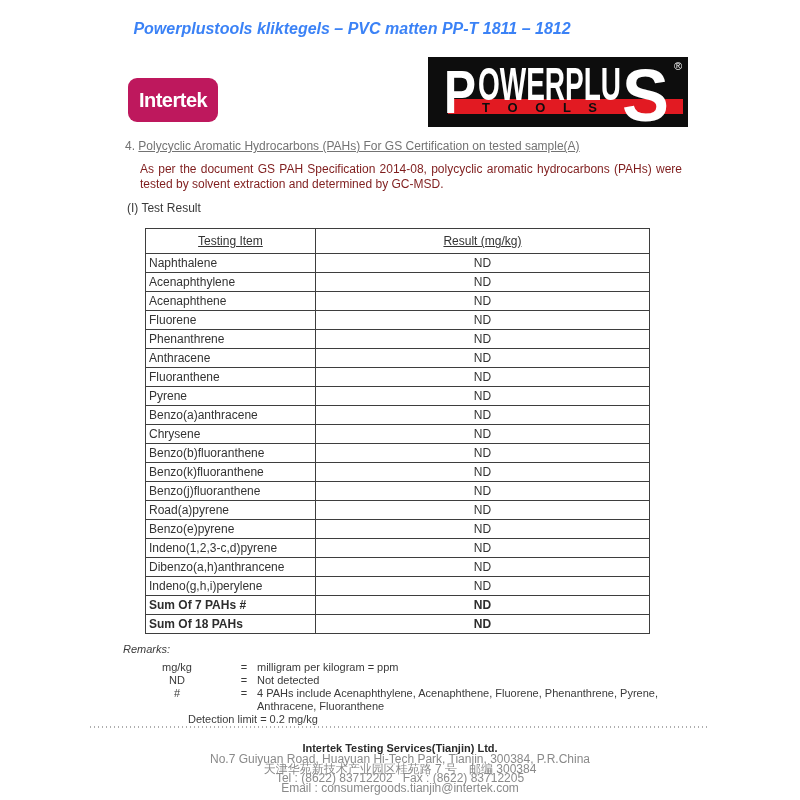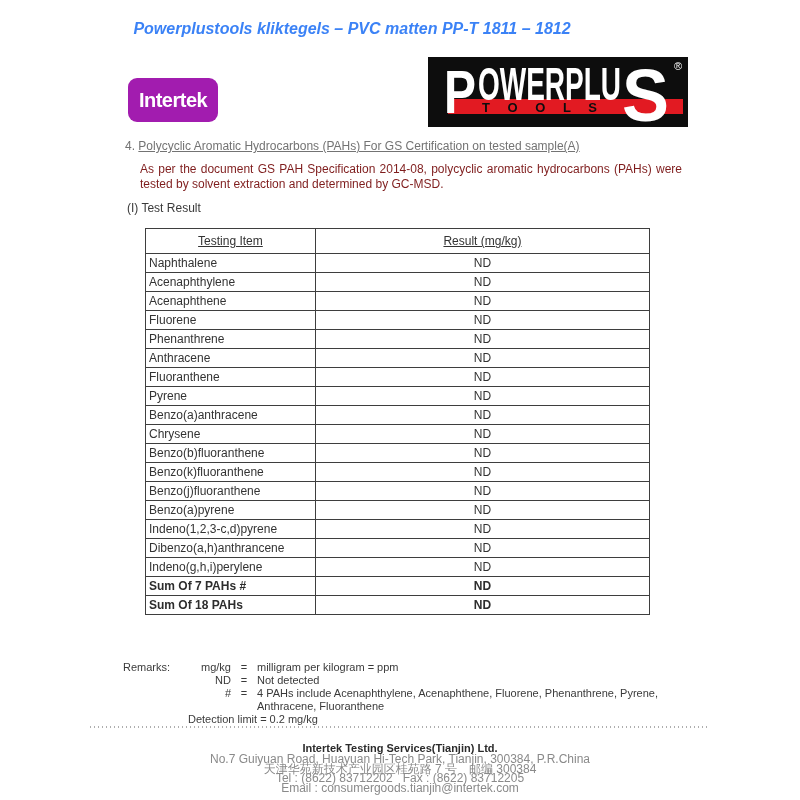--- a/index.html
+++ b/index.html
@@ -8,21 +8,21 @@
     position:relative; width:800px; height:800px; background:#ffffff;
     font-family:"Liberation Sans", sans-serif; color:#3a3a3a; overflow:hidden;
   }
   .doc-title {
     position:absolute; top:20px; left:352px; transform:translateX(-50%);
     white-space:nowrap; font-size:16px; font-weight:bold; font-style:italic; color:#3b82f6;
   }
   
   .intertek-logo {
     position:absolute; left:128px; top:78px; width:90px; height:44px;
-    background:#a21caf; border-radius:9px; display:flex; align-items:center; justify-content:center;
+    background:#be185d; border-radius:9px; display:flex; align-items:center; justify-content:center;
   }
   .intertek-logo span {
     color:#ffffff; font-size:20px; font-weight:600; letter-spacing:-0.5px;
   }
   
   .powerplus-logo { position:absolute; left:428px; top:57px; width:260px; height:70px; }
   
   .section-heading { position:absolute; left:125px; top:139px; font-size:12px; color:#737373; white-space:nowrap; }
   .section-heading .u { text-decoration:underline; }
   .body-para {
@@ -36,24 +36,24 @@
     border-collapse:collapse; font-size:12px; color:#333333;
   }
   table.pah th, table.pah td { border:1px solid #3e3e3e; }
   table.pah th { height:25px; font-weight:normal; text-align:center; vertical-align:middle; }
   table.pah th .u { text-decoration:underline; }
   table.pah td { height:19px; vertical-align:middle; }
   table.pah td:first-child { width:170px; text-align:left; padding:0 3px; }
   table.pah td:last-child { width:335px; text-align:center; }
   table.pah tr.bold-row td { font-weight:bold; color:#2d2d2d; }
   
-  .remarks-label { position:absolute; left:123px; top:661px; font-size:11px; }
+  .remarks-label { position:absolute; left:123px; top:643px; font-size:11px;font-style:italic; }
   .remark-rows { position:absolute; left:123px; top:661px; width:540px; font-size:11px; }
   .remark-row { display:flex; line-height:13px; }
-  .remark-term { width:108px; text-align:right; }
+  .remark-term { width:108px; text-align:center; }
   .remark-eq { width:26px; text-align:center; }
   .remark-def { flex:1; }
   .detection-limit { margin-left:65px; line-height:13px; }
   
   .dotted-divider {
     position:absolute; left:90px; top:726px; width:618px; height:2px;
     background-image:repeating-linear-gradient(90deg, #aeaeae 0 1px, transparent 1px 4px);
   }
   
   .footer { position:absolute; left:0; top:741px; width:800px; text-align:center; color:#8a8a8a; }
@@ -159,24 +159,28 @@
       <td>Benzo(k)fluoranthene</td>
       <td>ND</td>
     </tr>
 
     <tr>
       <td>Benzo(j)fluoranthene</td>
       <td>ND</td>
     </tr>
 
     <tr>
-      <td>Benzo(a)pyrene</td>
-      <td>ND</td>
-    </tr>
-
+      <td>Road(a)pyrene</td>
+      <td>ND</td>
+    </tr>
+
+    <tr>
+      <td>Benzo(e)pyrene</td>
+      <td>ND</td>
+    </tr>
 
     <tr>
       <td>Indeno(1,2,3-c,d)pyrene</td>
       <td>ND</td>
     </tr>
 
     <tr>
       <td>Dibenzo(a,h)anthrancene</td>
       <td>ND</td>
     </tr>

